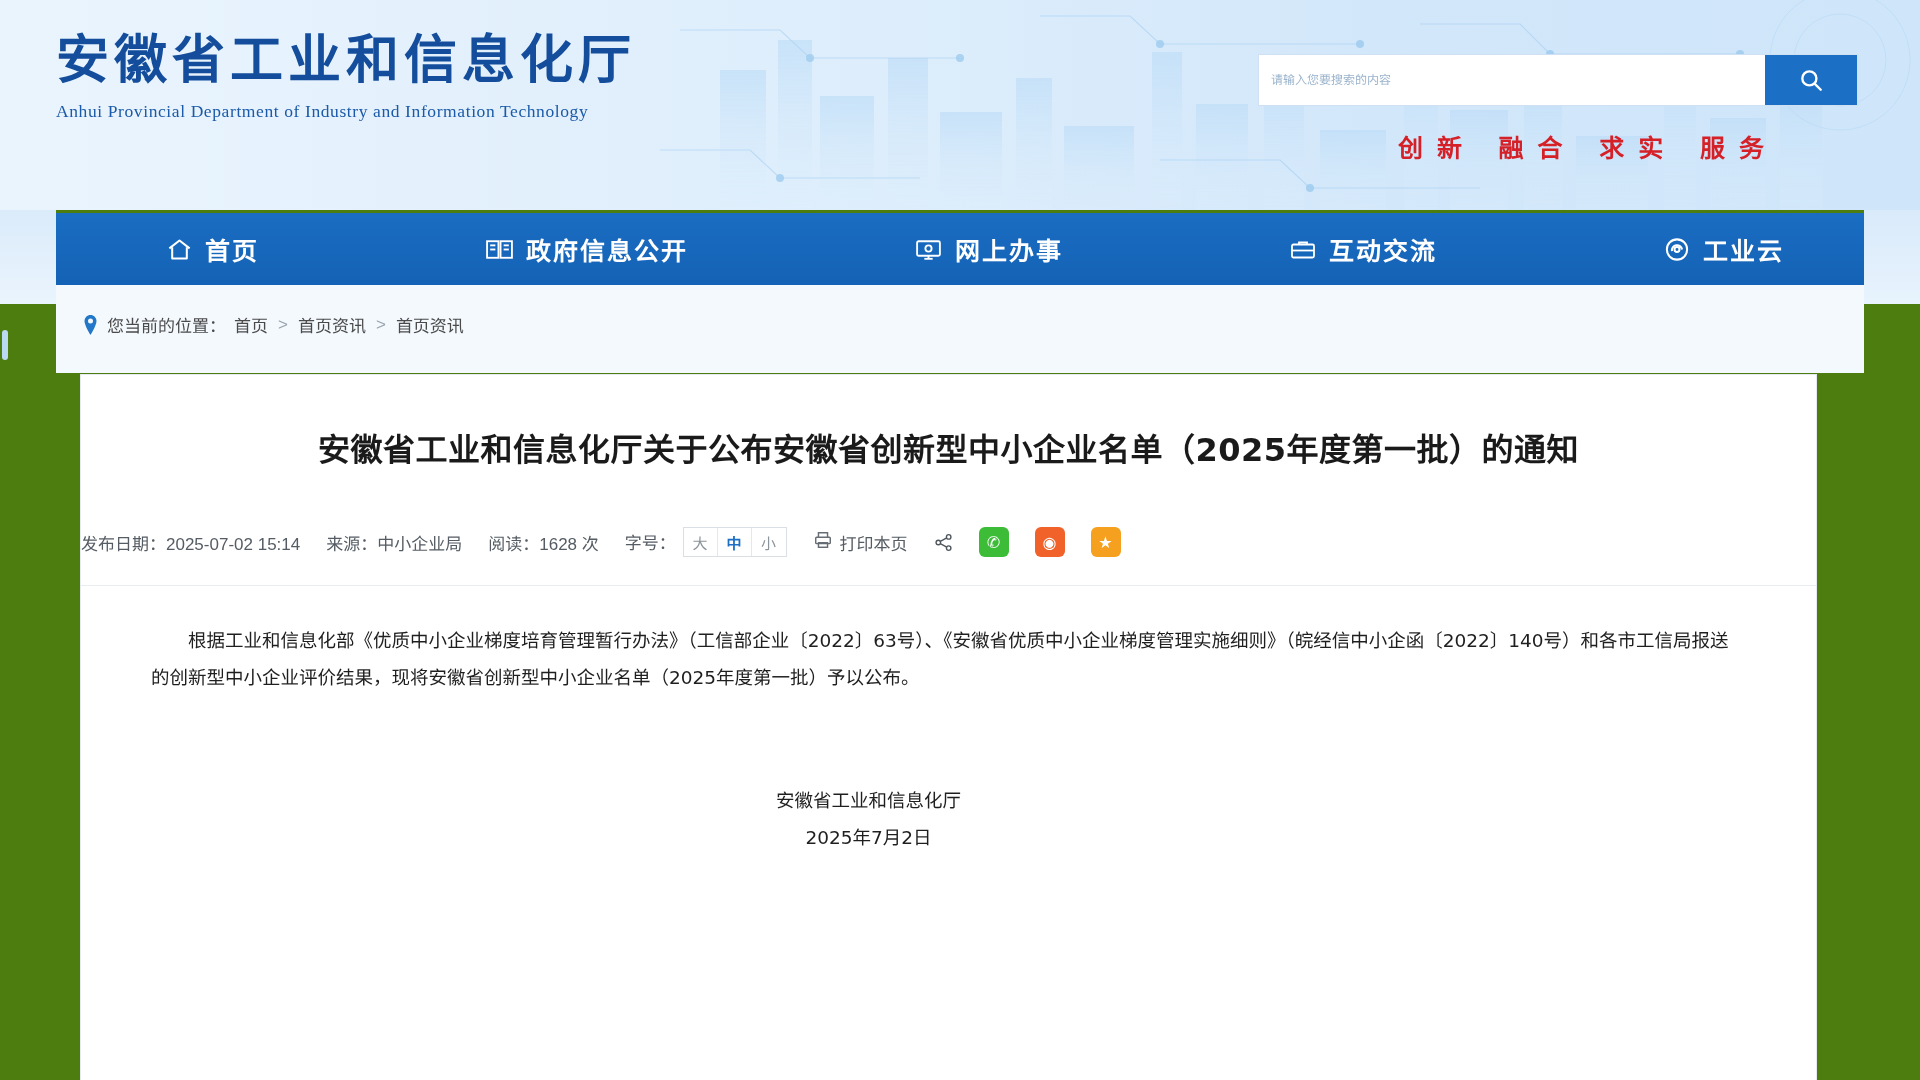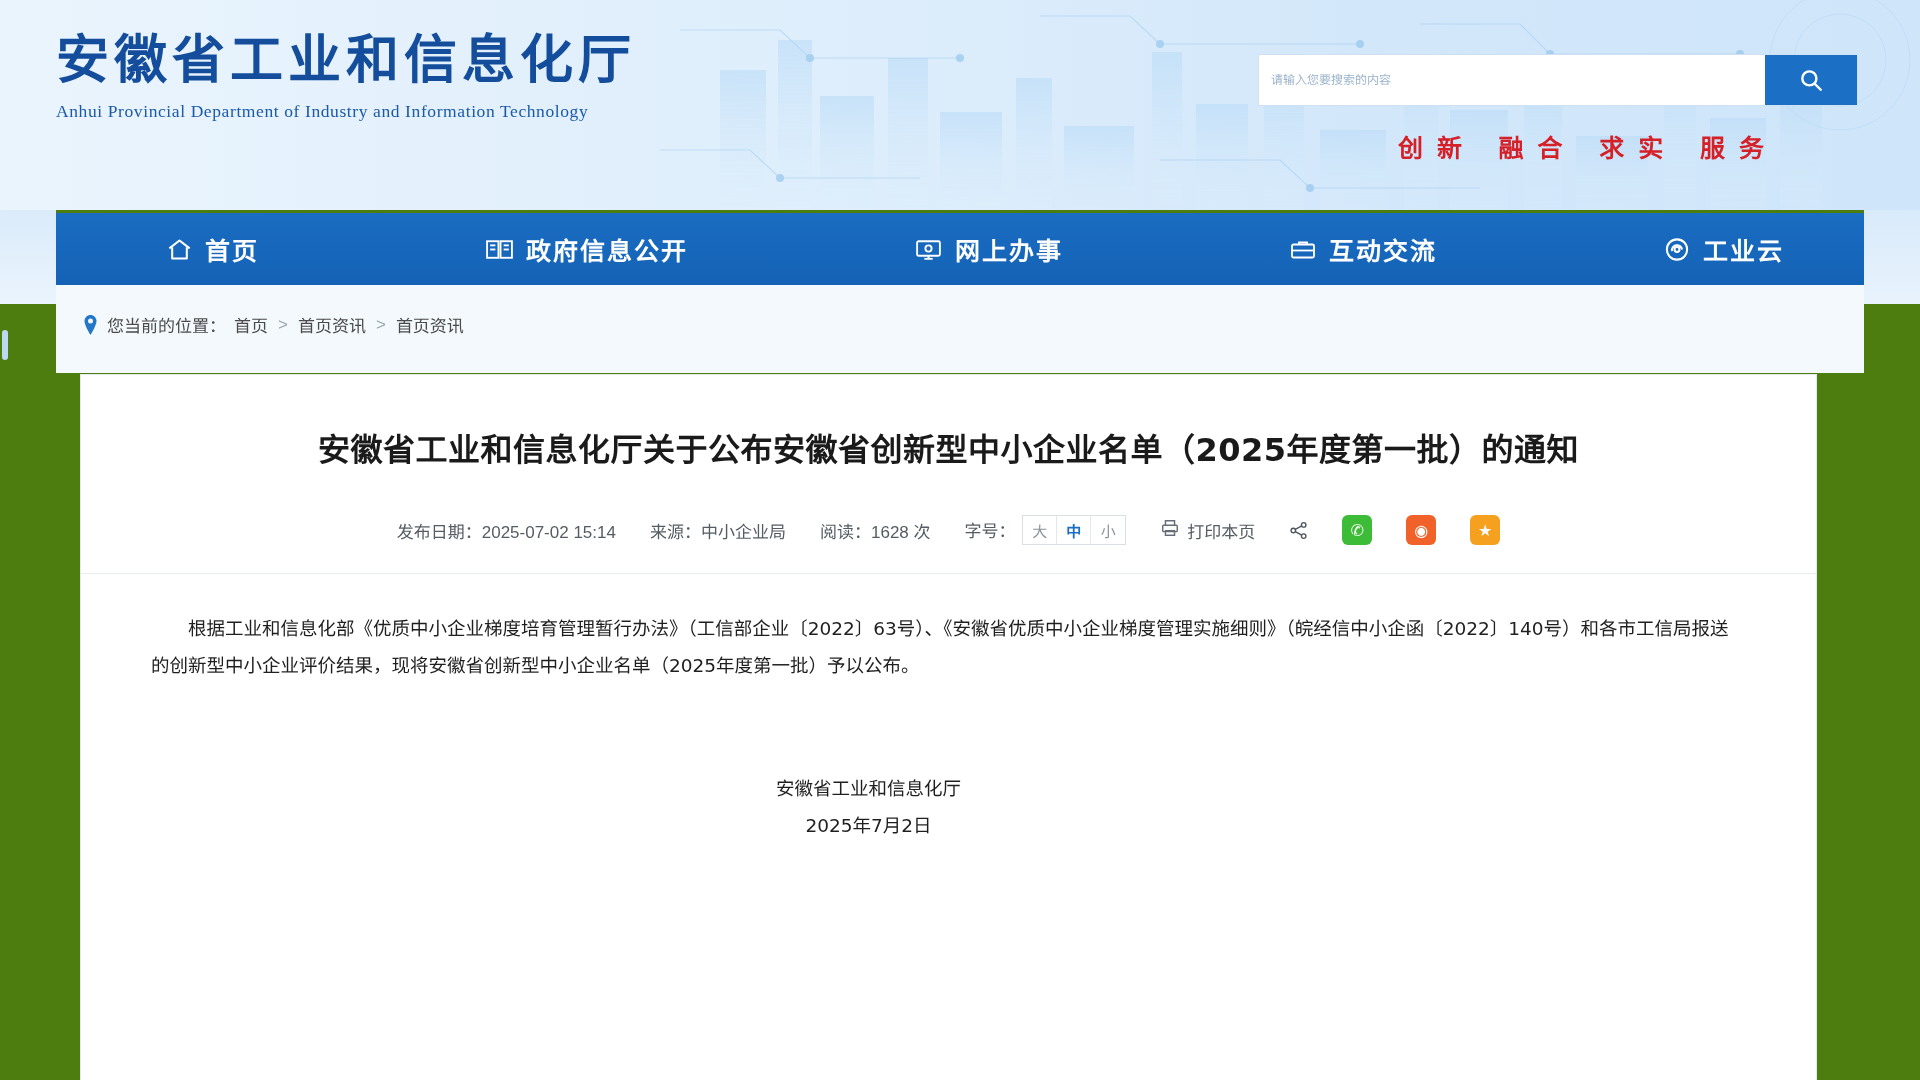--- a/index.html
+++ b/index.html
@@ -180,25 +180,24 @@
     font-family: "DejaVu Sans", "Liberation Sans", sans-serif;
     font-size: 32px;
     font-weight: 700;
     line-height: 1.45;
     text-align: center;
     color: #1a1a1a;
     letter-spacing: 0.5px;
   }
 
   .meta {
-    margin-top: 42px;
+    margin-top: 54px;
     display: flex;
     align-items: center;
-    justify-content: center;
-    gap: 34px;
+    gap: 26px;
     font-size: 17px;
     color: #555c63;
     flex-wrap: nowrap;
   }
   .meta .m-item { white-space: nowrap; }
   .fontsize-group {
     display: inline-flex;
     align-items: center;
     border: 1px solid #d9dfe5;
     height: 30px;

